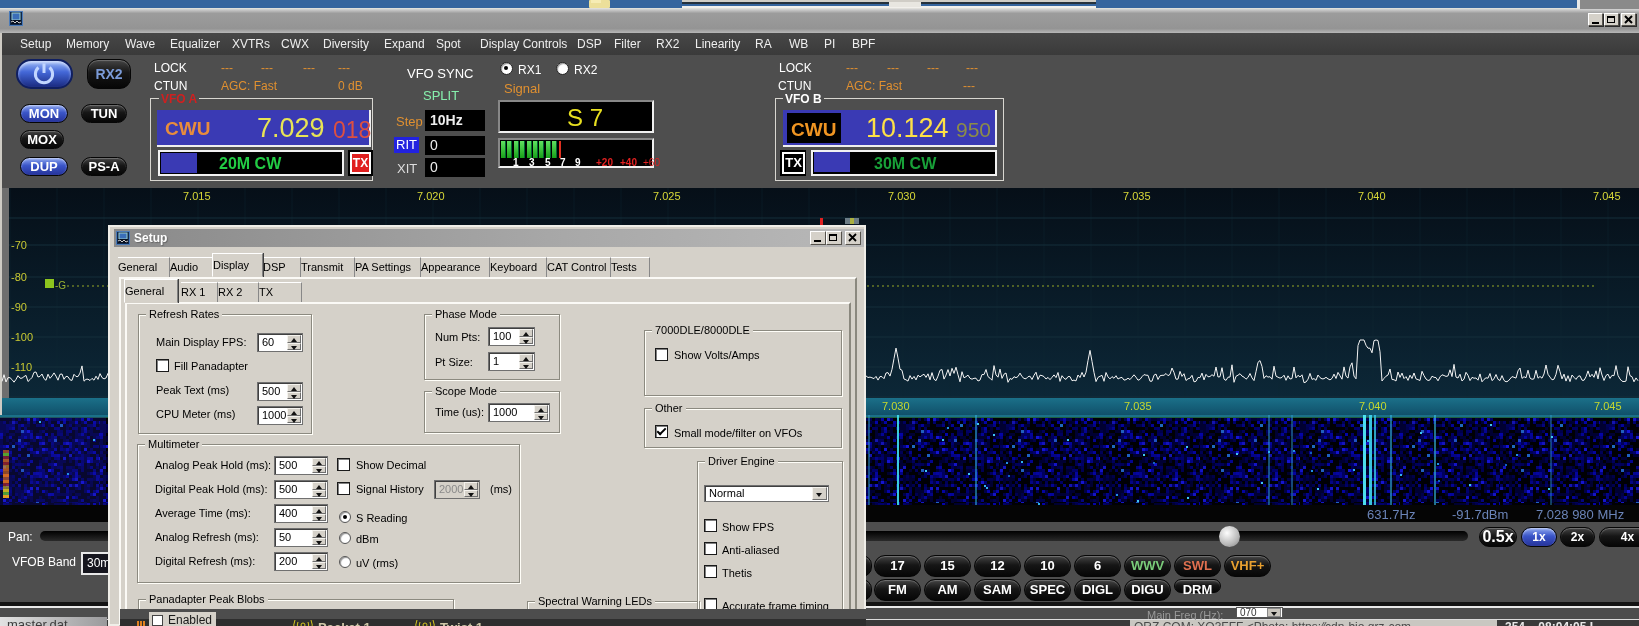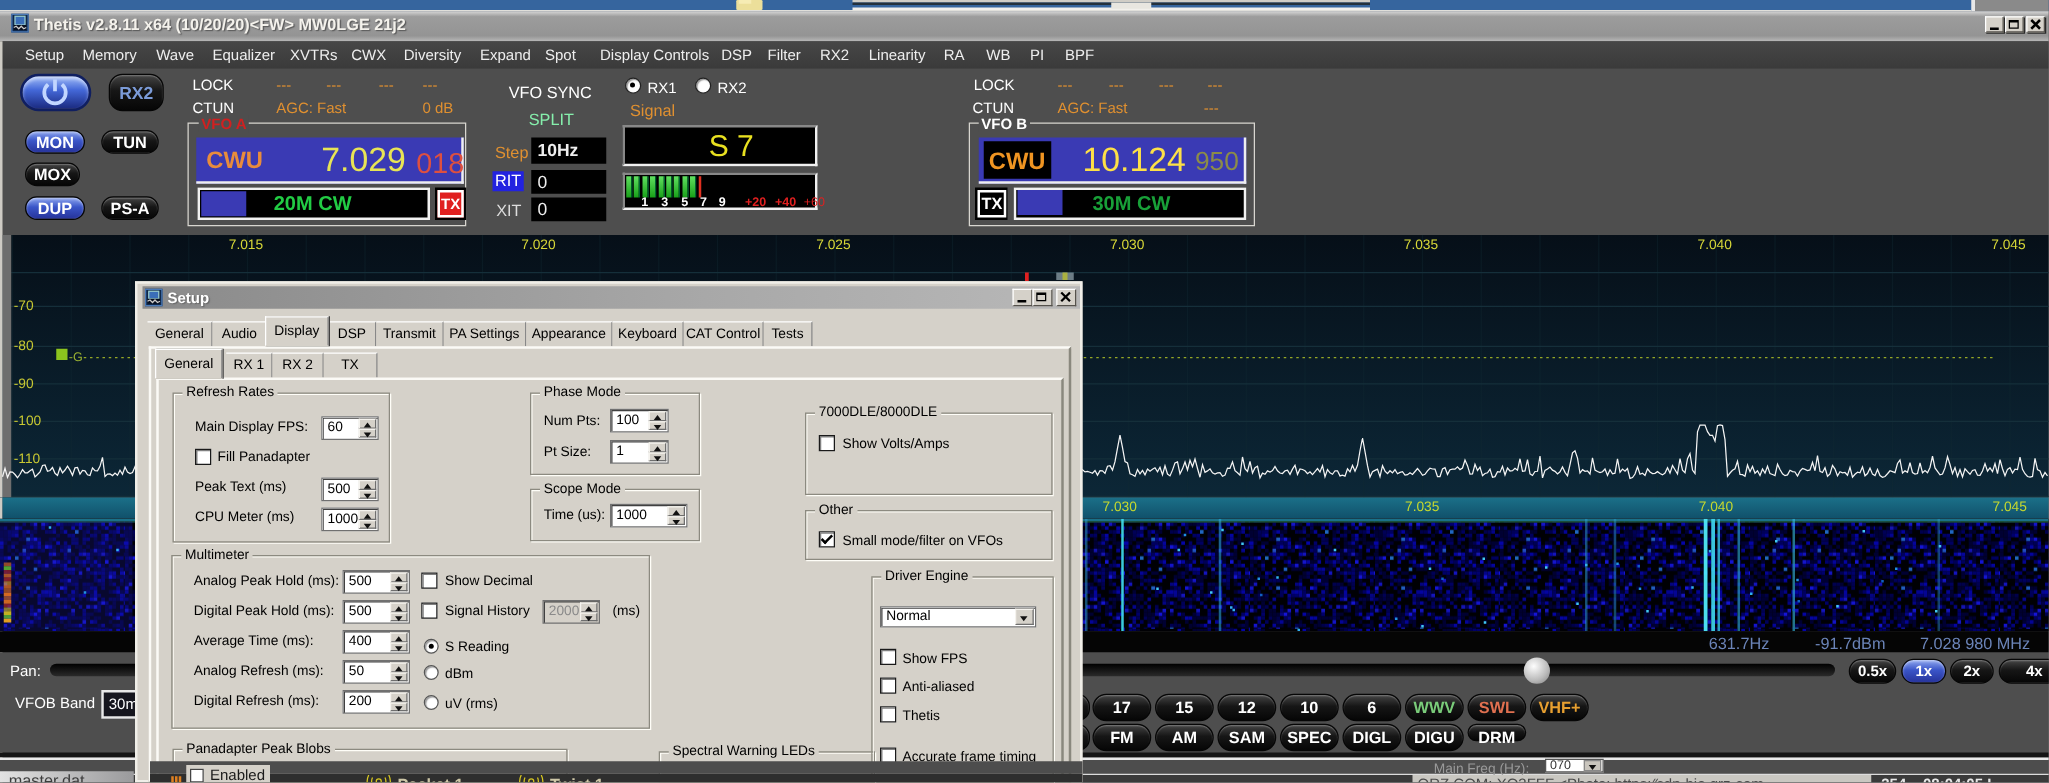--- a/index.html
+++ b/index.html
@@ -15,21 +15,21 @@
 .grp{position:absolute;border:1px solid #8c8a80;box-shadow:inset 1px 1px 0 #fffef8, 1px 1px 0 #fffef8}
 .grplbl{position:absolute;background:#d5d1c9;padding:0 3px;font-size:11px;color:#000;line-height:11px}
 .spin{position:absolute;background:#fff;border:1px solid #707070;box-shadow:inset 1px 1px 0 #404040;font-size:11px;color:#000}
 .spin .v{position:absolute;left:4px;top:2px}
 .spin .btns{position:absolute;right:1px;top:1px;bottom:1px;width:14px}
 .sbtn{position:absolute;left:0;width:14px;height:50%;background:#d5d1c9;border:1px solid;border-color:#f5f3ee #6e6e6e #6e6e6e #f5f3ee}
 .sbtn.up{top:0}.sbtn.dn{bottom:0}
 .tri-u{position:absolute;left:3px;top:2px;width:0;height:0;border-left:3px solid transparent;border-right:3px solid transparent;border-bottom:4px solid #111}
 .tri-d{position:absolute;left:3px;top:2px;width:0;height:0;border-left:3px solid transparent;border-right:3px solid transparent;border-top:4px solid #111}
 .lbl{position:absolute;font-size:11px;color:#000;white-space:nowrap}
-.tab{position:absolute;font-size:11px;color:#000;text-align:center;border-right:1px solid #888;border-top:1px solid #fff;background:#d5d1c9;line-height:19px;height:20px}
+.tab{position:absolute;font-size:11px;color:#000;text-align:left;border-right:1px solid #888;border-top:1px solid #fff;background:#d5d1c9;line-height:19px;height:20px}
 .tab.active{border:1px solid;border-color:#fff #808080 #d5d1c9 #fff;height:24px;line-height:22px;z-index:3;box-shadow:1px 0 0 #404040}
 </style></head><body>
 <div id="root">
 
 <div class="abs" style="left:0;top:0;width:1639px;height:9px;background:#36659e"></div>
 <div class="abs" style="left:682px;top:0;width:414px;height:2px;background:#d0cdc6"></div>
 <div class="abs" style="left:682px;top:2px;width:414px;height:2px;background:#25313c"></div>
 <div class="abs" style="left:682px;top:6px;width:414px;height:3px;background:#f2f0ec"></div>
 <div class="abs" style="left:889px;top:2px;width:32px;height:5px;background:#e8e6e0"></div>
 <div class="abs" style="left:589px;top:0;width:21px;height:8px;background:#ecdf9a;border-radius:1px"></div>
@@ -39,21 +39,20 @@
 <div class="abs" style="left:0;top:8px;width:1577px;height:1px;background:#e0dfda"></div>
 
 <div class="abs" style="left:0;top:9px;width:1639px;height:24px;background:linear-gradient(#d6d6d6,#9c9c9c 18%,#949494 82%,#b8b8b8)"></div>
 <div class="abs" style="left:9px;top:11px;width:14px;height:15px;background:#10284a;border:1px solid #4a7ab8">
  <svg width="12" height="13" style="position:absolute;left:0;top:0">
   <rect x="2" y="1" width="8" height="7" fill="#3a6eb8" stroke="#9cc" stroke-width="1"></rect>
   <rect x="1" y="8" width="10" height="4" fill="#081020"></rect>
   <polyline points="1,10 3,9 5,11 7,9 9,11 11,10" stroke="#ccc" stroke-width="1" fill="none"></polyline>
  </svg>
 </div>
-<div class="txt" style="left:27px;top:12px;font-size:13px;font-weight:bold;color:#f4f2ec;text-shadow:1px 1px 1px #555">Thetis v2.8.11 x64 (10/20/20)&lt;FW&gt; MW0LGE 21j2</div>
 <div class="abs" style="left:1588px;top:13px;width:15px;height:13px;background:#d5d1c9;border:1px solid;border-color:#fff #55524c #55524c #fff;box-shadow:1px 1px 0 #2a2a2a">
       <div class="abs" style="left:3px;top:8px;width:7px;height:2px;background:#000"></div>
     </div>
     <div class="abs" style="left:1604px;top:13px;width:15px;height:13px;background:#d5d1c9;border:1px solid;border-color:#fff #55524c #55524c #fff;box-shadow:1px 1px 0 #2a2a2a">
       <div class="abs" style="left:2px;top:2px;width:8px;height:7px;border:1px solid #000;border-top:2px solid #000"></div>
     </div>
     <div class="abs" style="left:1621px;top:13px;width:15px;height:13px;background:#d5d1c9;border:1px solid;border-color:#fff #55524c #55524c #fff;box-shadow:1px 1px 0 #2a2a2a">
       <svg width="13" height="11" style="position:absolute;left:0;top:0">
         <path d="M3,2 L10,9 M10,2 L3,9" stroke="#000" stroke-width="2"></path>
       </svg>
@@ -1402,21 +1401,21 @@
 <div class="abs" style="left:0;top:505px;width:1639px;height:17px;background:#050505"></div>
 <div class="txt" style="left:1367px;top:507px;font-size:13px;color:#6b84b8">631.7Hz</div>
 <div class="txt" style="left:1452px;top:507px;font-size:13px;color:#6b84b8">-91.7dBm</div>
 <div class="txt" style="left:1536px;top:507px;font-size:13px;color:#6b84b8">7.028 980 MHz</div>
 <div class="abs" style="left:0;top:522px;width:1639px;height:80px;background:#4e4e4e"></div>
 <div class="txt" style="left:8px;top:530px;font-size:12px;color:#fff">Pan:</div>
 <div class="abs" style="left:40px;top:531px;width:1428px;height:10px;border-radius:5px;background:linear-gradient(#000,#2a2a2a)"></div>
 <div class="abs" style="left:1219px;top:526px;width:21px;height:21px;border-radius:50%;background:radial-gradient(circle at 8px 7px,#fdfdfd,#b9b9b9 60%,#7d7d7d)"></div>
 <div class="txt" style="left:12px;top:555px;font-size:12px;color:#fff">VFOB Band</div>
 <div class="abs" style="left:81px;top:552px;width:34px;height:23px;background:#16161e;border:2px solid #e8e8e8;color:#fff;font-size:12px;padding:2px 0 0 4px">30m</div>
-<div class="pill" style="left:1479px;top:527px;width:38px;height:20px;line-height:18px;font-size:12px;color:#fff">0.5x</div>
+<div class="pill" style="left:1479px;top:527px;width:38px;height:20px;line-height:18px;font-size:16px;color:#fff">0.5x</div>
     <div class="pill blue" style="left:1521px;top:527px;width:36px;height:20px;line-height:18px;font-size:12px;color:#fff">1x</div>
     <div class="pill" style="left:1560px;top:527px;width:35px;height:20px;line-height:18px;font-size:12px;color:#fff">2x</div>
     <div class="pill" style="left:1599px;top:527px;width:57px;height:20px;line-height:18px;font-size:12px;color:#fff">4x</div>
     <div class="pill" style="left:852px;top:555px;width:20px;height:22px"></div>
     <div class="pill" style="left:874px;top:555px;width:47px;height:22px;line-height:20px;font-size:13px;color:#fff">17</div>
     <div class="pill" style="left:924px;top:555px;width:47px;height:22px;line-height:20px;font-size:13px;color:#fff">15</div>
     <div class="pill" style="left:974px;top:555px;width:47px;height:22px;line-height:20px;font-size:13px;color:#fff">12</div>
     <div class="pill" style="left:1024px;top:555px;width:47px;height:22px;line-height:20px;font-size:13px;color:#fff">10</div>
     <div class="pill" style="left:1074px;top:555px;width:47px;height:22px;line-height:20px;font-size:13px;color:#fff">6</div>
     <div class="pill" style="left:1124px;top:555px;width:47px;height:22px;line-height:20px;font-size:13px;color:#7acc7a">WWV</div>

